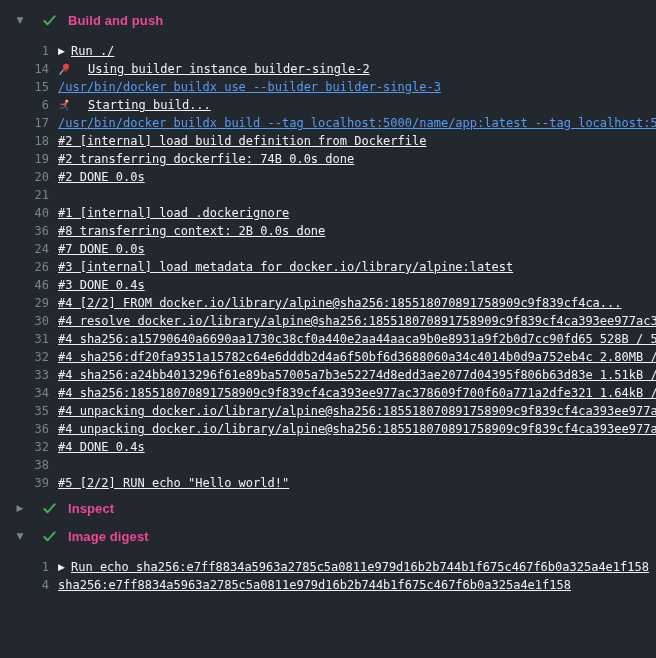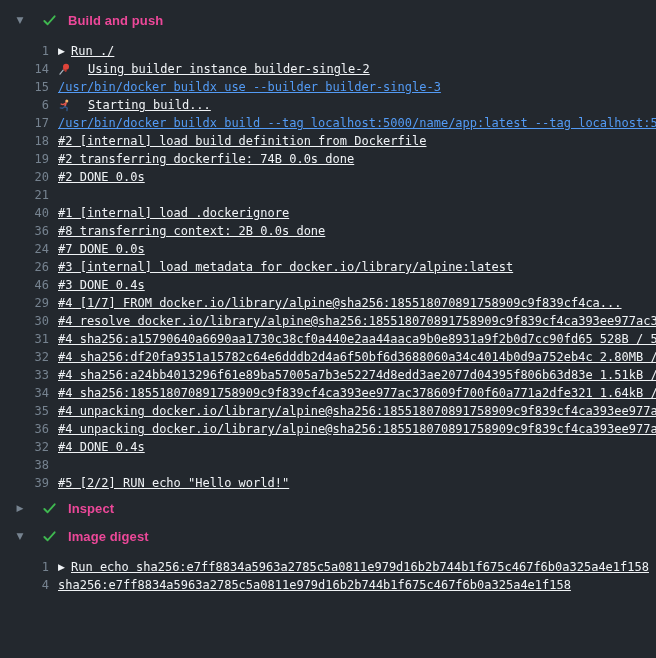--- a/index.html
+++ b/index.html
@@ -150,21 +150,21 @@
   </div>
 
   <div class="log-line">
     <span class="line-num">46</span>
     <span class="line-content"><span class="line-text">#3 DONE 0.4s</span></span>
   </div>
 
 
   <div class="log-line">
     <span class="line-num">29</span>
-    <span class="line-content"><span class="line-text">#4 [1/7] FROM docker.io/library/alpine@sha256:185518070891758909c9f839cf4ca...</span></span>
+    <span class="line-content"><span class="line-text">#4 [2/2] FROM docker.io/library/alpine@sha256:185518070891758909c9f839cf4ca...</span></span>
   </div>
 
   <div class="log-line">
     <span class="line-num">30</span>
     <span class="line-content"><span class="line-text">#4 resolve docker.io/library/alpine@sha256:185518070891758909c9f839cf4ca393ee977ac378609f700f60a771a2dfe321</span></span>
   </div>
 
   <div class="log-line">
     <span class="line-num">31</span>
     <span class="line-content"><span class="line-text">#4 sha256:a15790640a6690aa1730c38cf0a440e2aa44aaca9b0e8931a9f2b0d7cc90fd65 528B / 528B</span></span>

